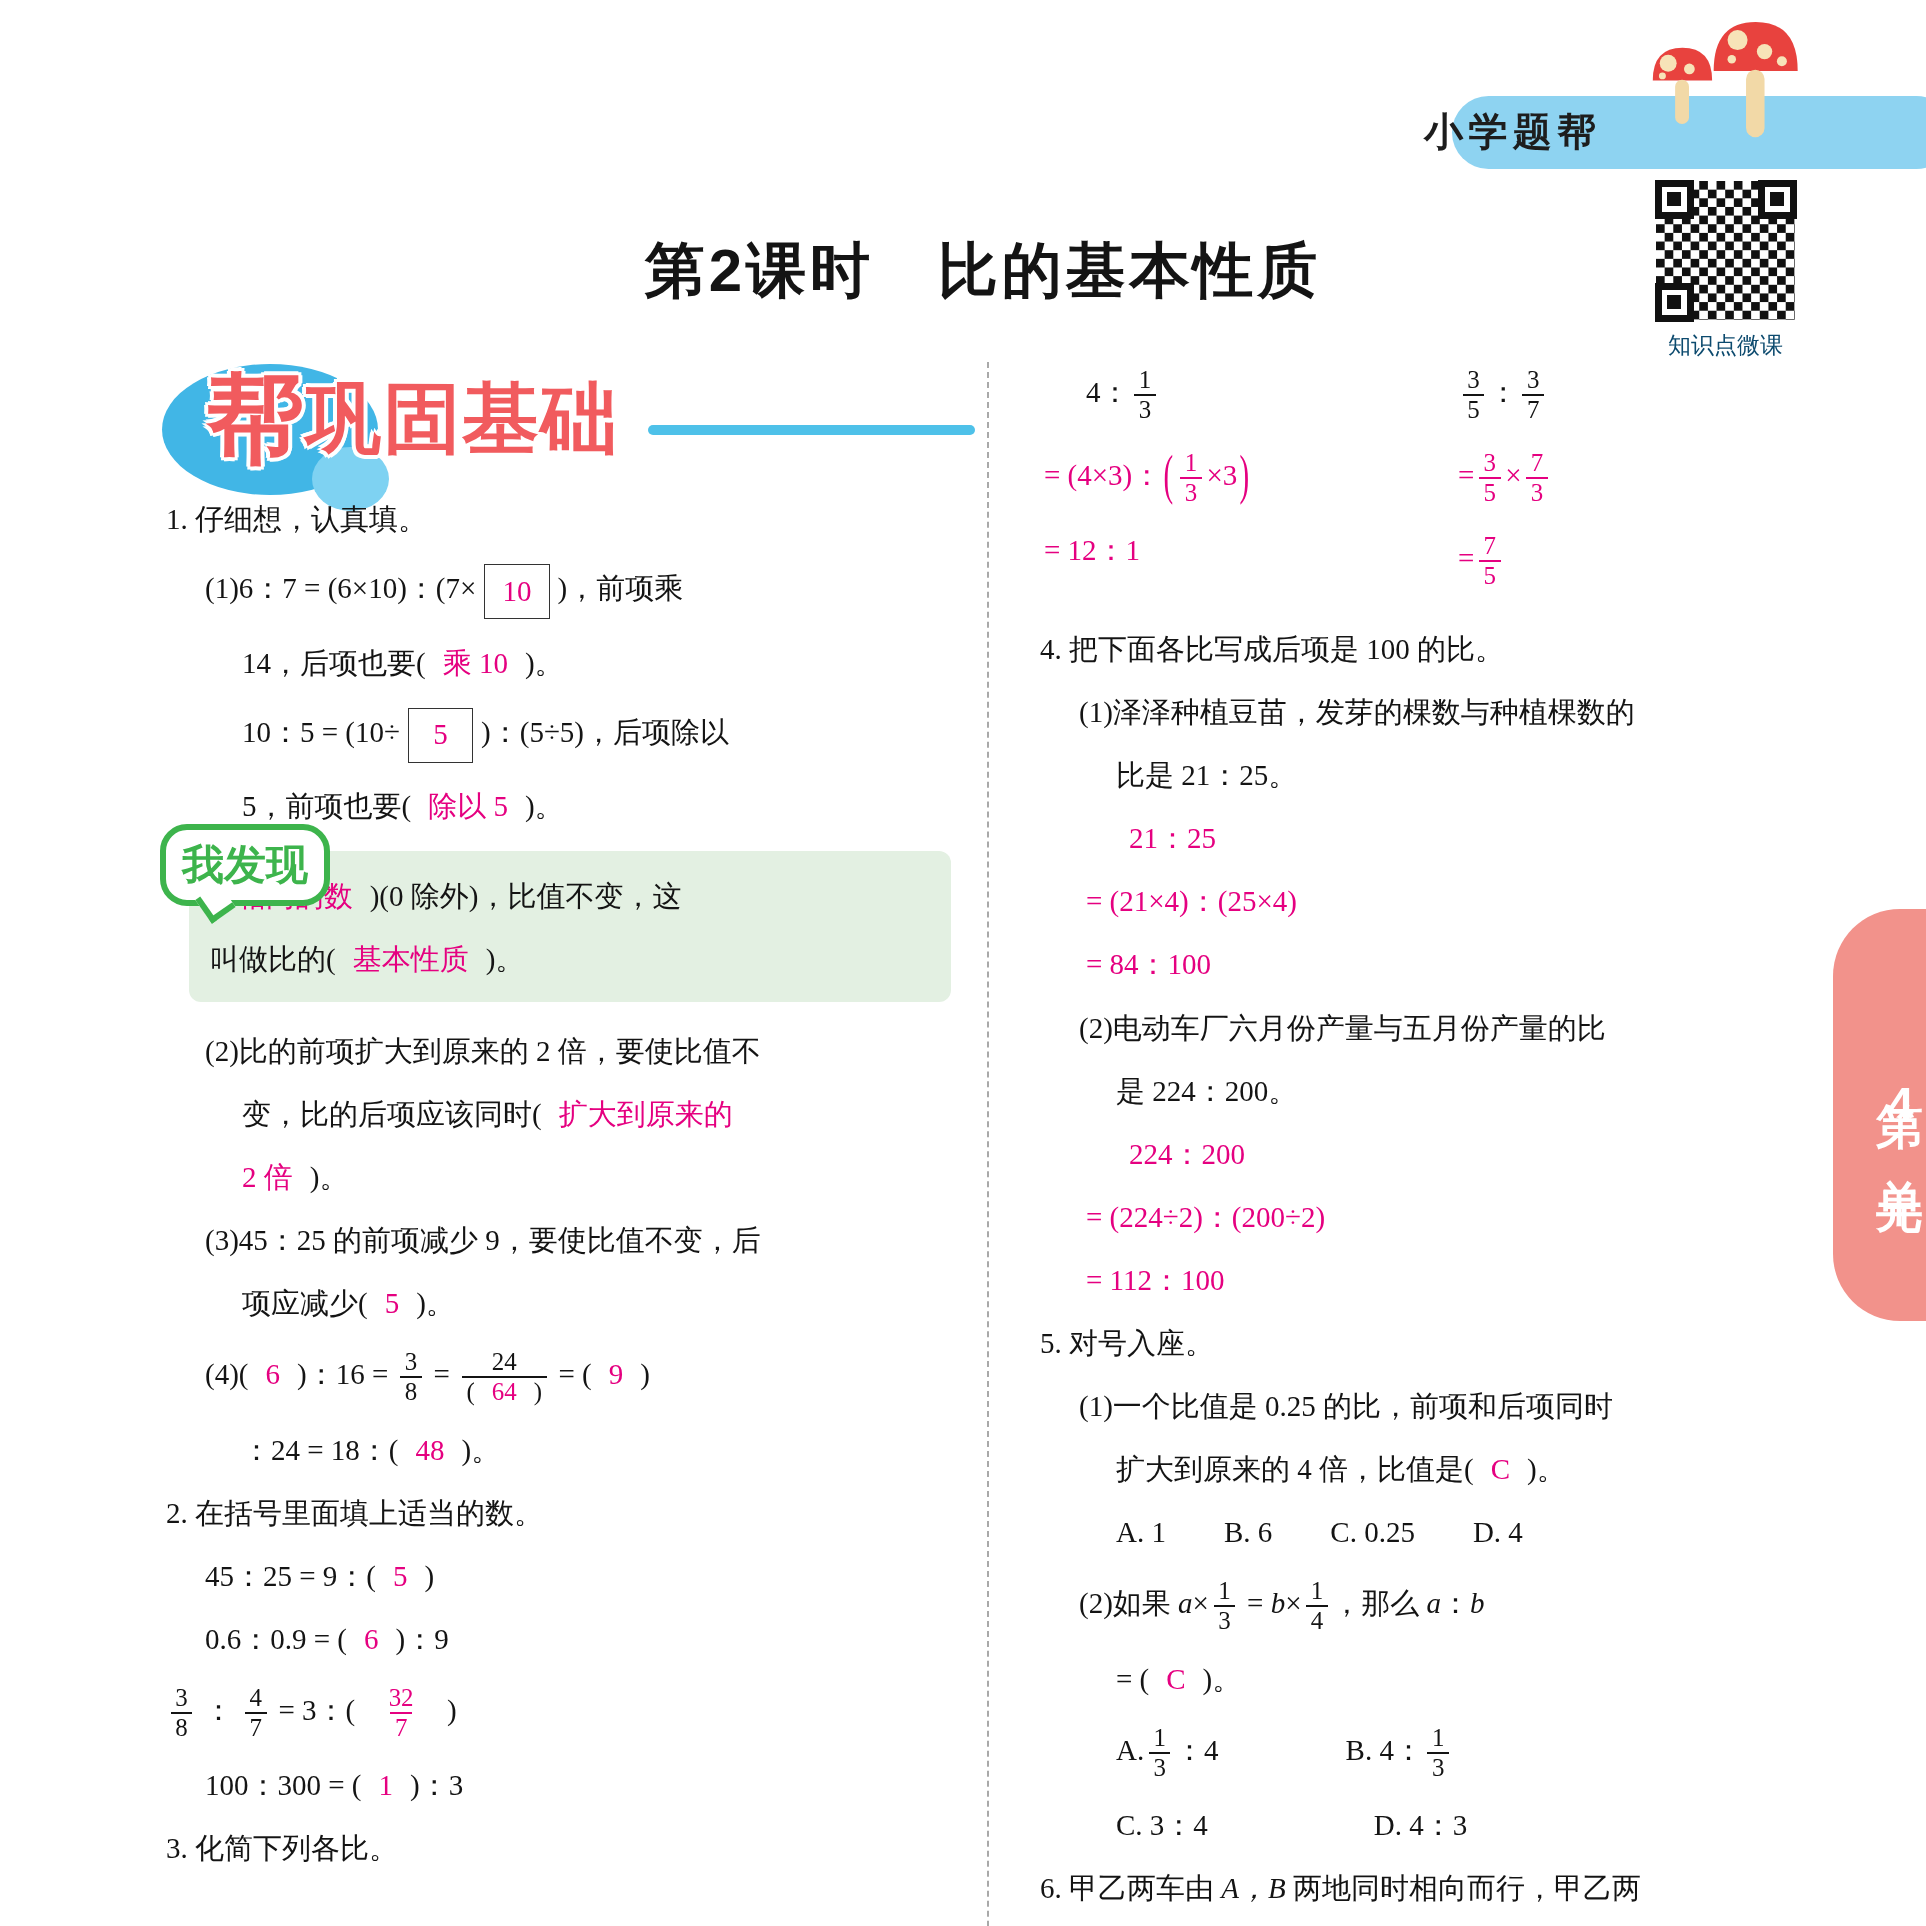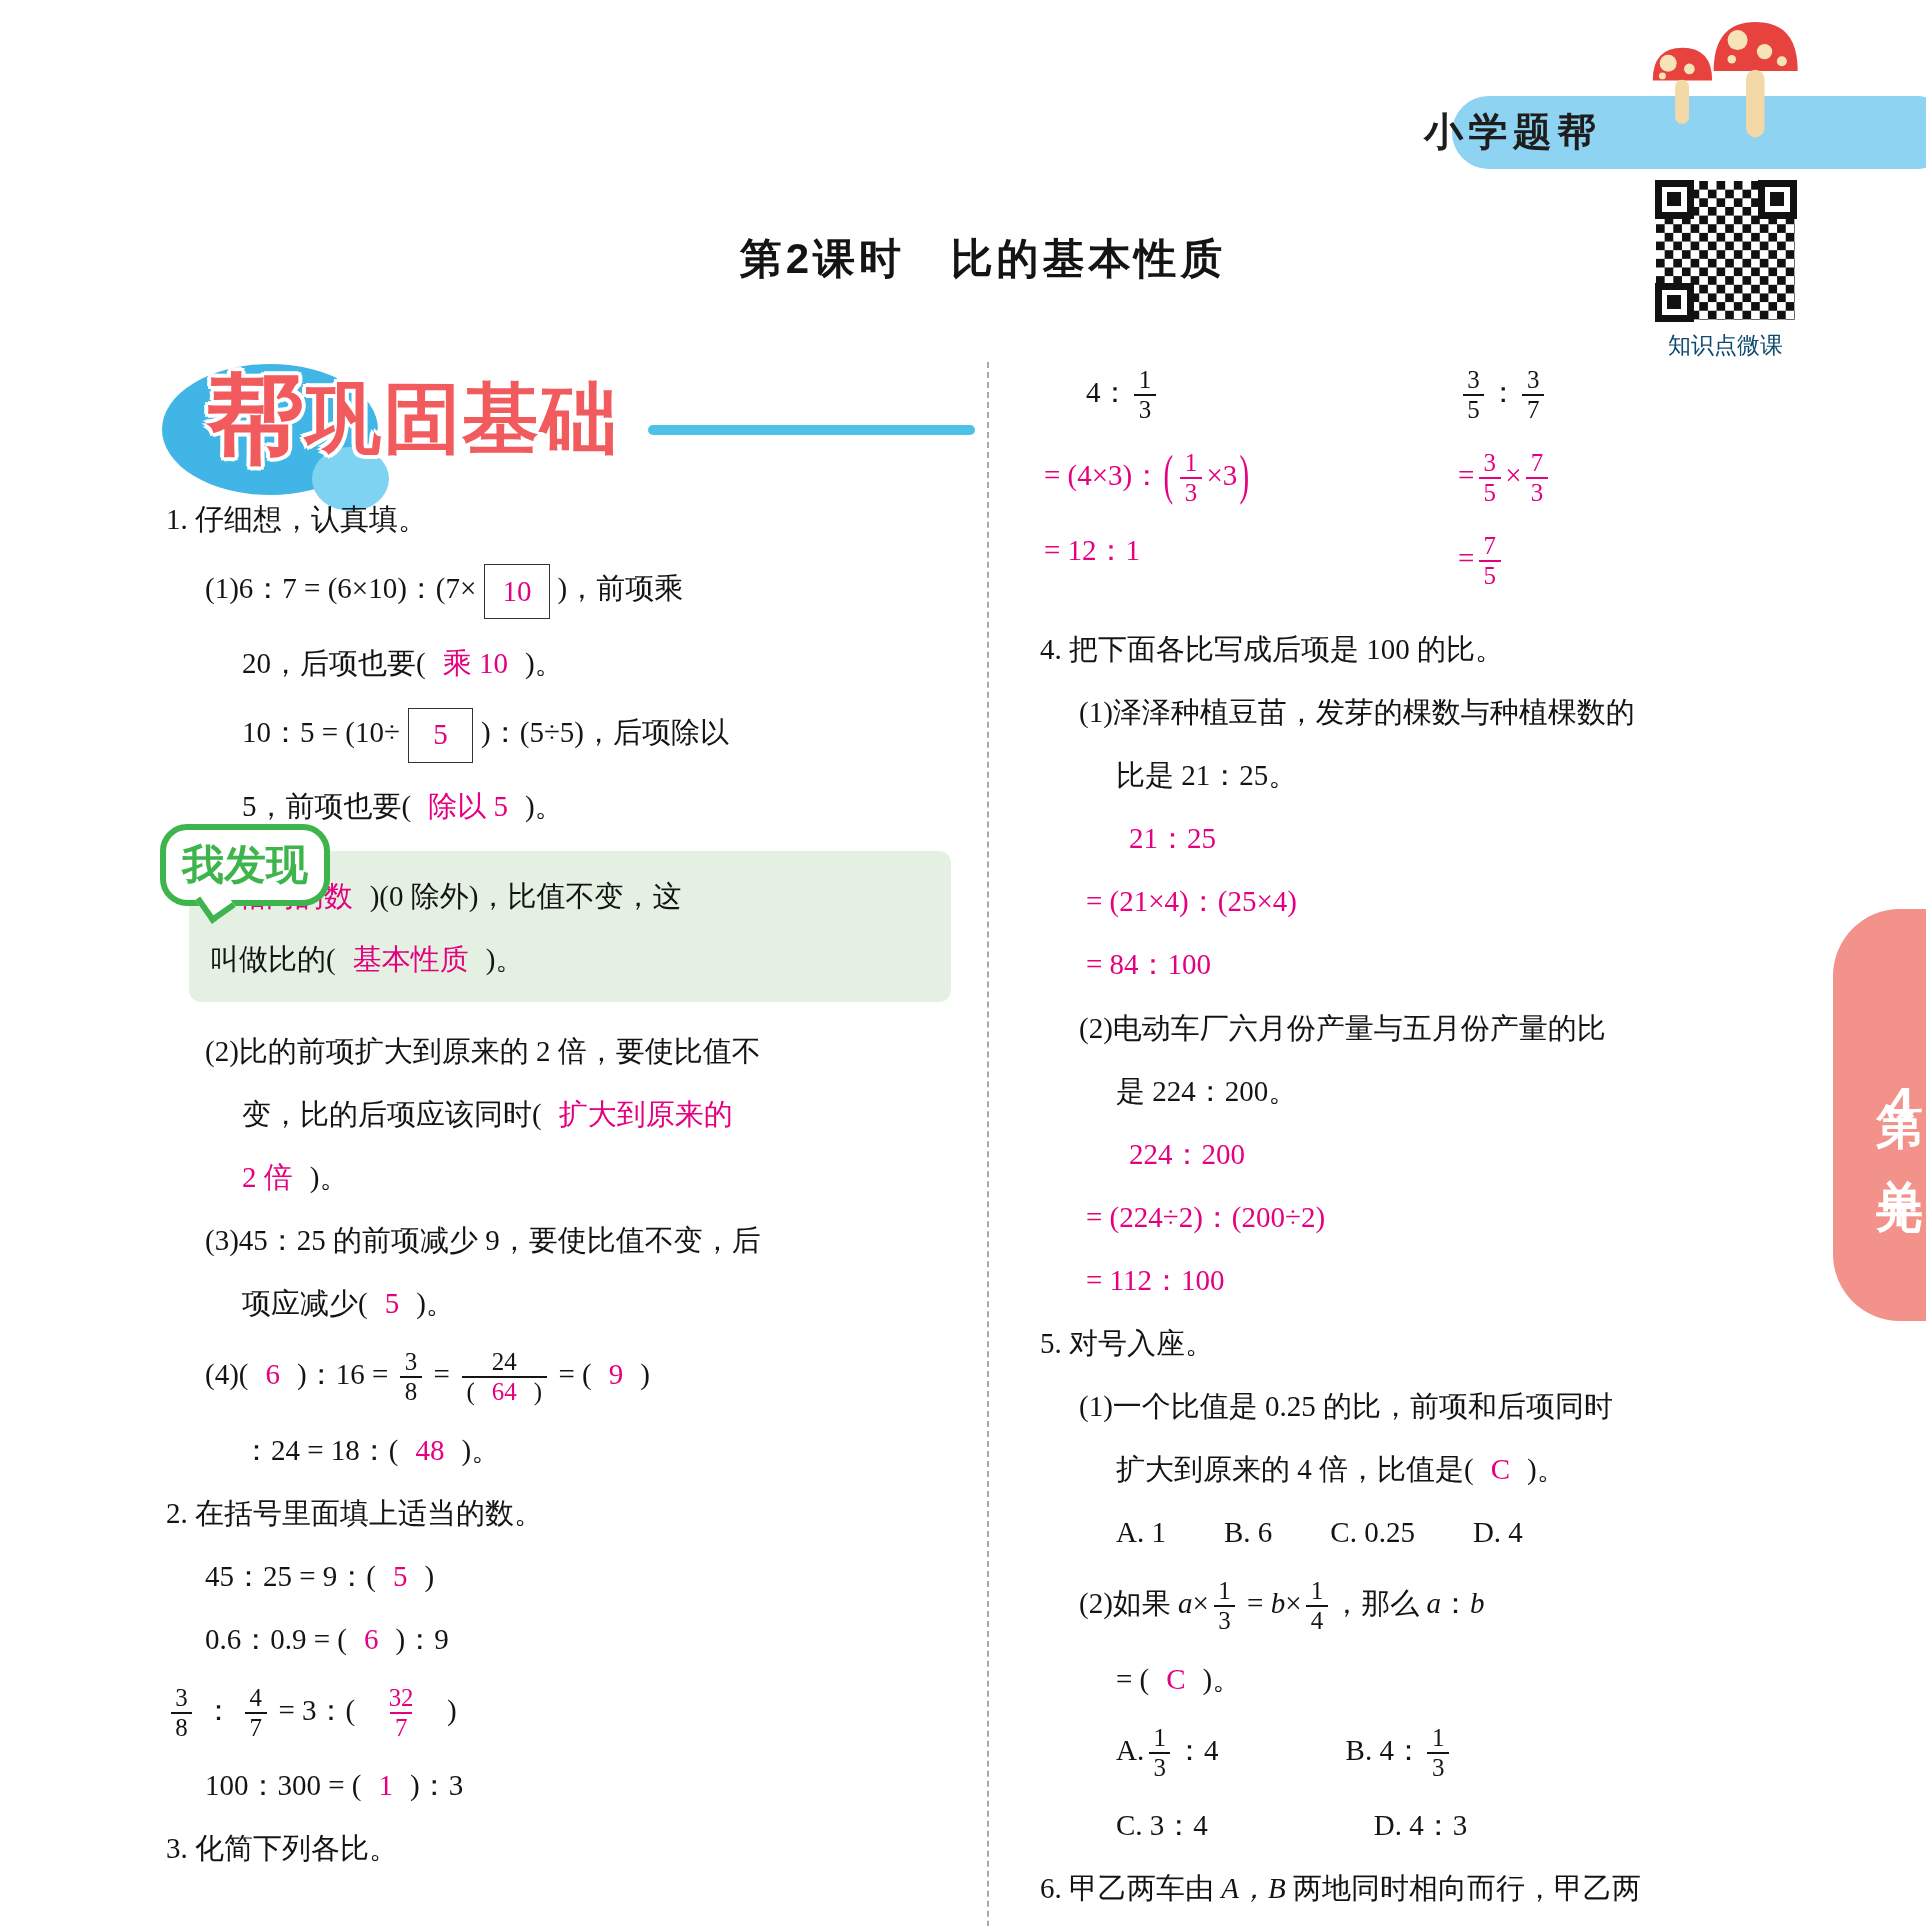--- a/index.html
+++ b/index.html
@@ -15,21 +15,21 @@
   .hdr-brand{position:absolute;left:1424px;top:101px;font-family:"Liberation Sans",sans-serif;
              font-weight:bold;font-size:39px;letter-spacing:5.4px;color:#1d1d1d;line-height:62px;}
   .mush{position:absolute;left:1645px;top:15.4px;width:162px;height:185px;}
   .qr{position:absolute;left:1656px;top:181px;width:139px;height:139px;
       background:conic-gradient(#111 25%,#fff 0 50%,#111 0 75%,#fff 0) 0 0/17.3px 17.3px;}
   .qf{position:absolute;width:39px;height:39px;border:7.7px solid #111;background:#fff;box-sizing:border-box;}
   .qf::after{content:"";position:absolute;inset:5.4px;background:#111;}
   .qf.tl{left:-1.5px;top:-1.5px}.qf.tr{right:-1.5px;top:-1.5px}.qf.bl{left:-1.5px;bottom:-1.5px}
   .qr-cap{position:absolute;left:1614px;top:330px;width:223px;text-align:center;font-size:23px;color:#0c4a6e;}
   .title{position:absolute;left:482px;top:231px;width:1002px;text-align:center;
-         font-family:"Liberation Sans",sans-serif;font-weight:bold;font-size:42px;letter-spacing:3.9px;}
+         font-family:"Liberation Sans",sans-serif;font-weight:bold;font-size:60px;letter-spacing:3.9px;}
   
   .badge{position:absolute;left:162px;top:366px;width:813px;height:135px;}
   .blob{position:absolute;left:0;top:-1.9px;width:216px;height:131px;background:#41b6e6;border-radius:50%;}
   .blob2{position:absolute;left:150px;top:81px;width:77px;height:64px;background:#7ed2f2;border-radius:50%;}
   .badge-text{position:absolute;left:44px;top:3.1px;display:flex;align-items:center;
       font-family:"Liberation Sans",sans-serif;font-weight:bold;color:var(--badge-red);
       text-shadow:-3.9px 0 0 #fff,3.9px 0 0 #fff,0 -3.9px 0 #fff,0 3.9px 0 #fff,
                   -3.1px -3.1px 0 #fff,3.1px 3.1px 0 #fff,-3.1px 3.1px 0 #fff,3.1px -3.1px 0 #fff;}
   .badge-big{font-size:99px;line-height:1;}
   .badge-rest{font-size:77px;line-height:1;letter-spacing:1.5px;}
@@ -116,21 +116,21 @@
     </div>
 
   <div class="col-l">
 
     <div class="line">1. 仔细想，认真填。</div>
 
     <div class="line ind">
       <span>(1)6：7 = (6×10)：(7×</span><span class="boxans pk">10</span><span>)，前项乘</span>
     </div>
     <div class="line ind2">
-      <span>20，后项也要(</span><span class="pk slot">乘 10</span><span>)。</span>
+      <span>14，后项也要(</span><span class="pk slot">乘 10</span><span>)。</span>
     </div>
     <div class="line ind2">
       <span>10：5 = (10÷</span><span class="boxans pk">5</span><span>)：(5÷5)，后项除以</span>
     </div>
     <div class="line ind2">
       <span>5，前项也要(</span><span class="pk slot">除以 5</span><span>)。</span>
     </div>
 
     <div class="found">
       <div class="bubble">我发现</div>

